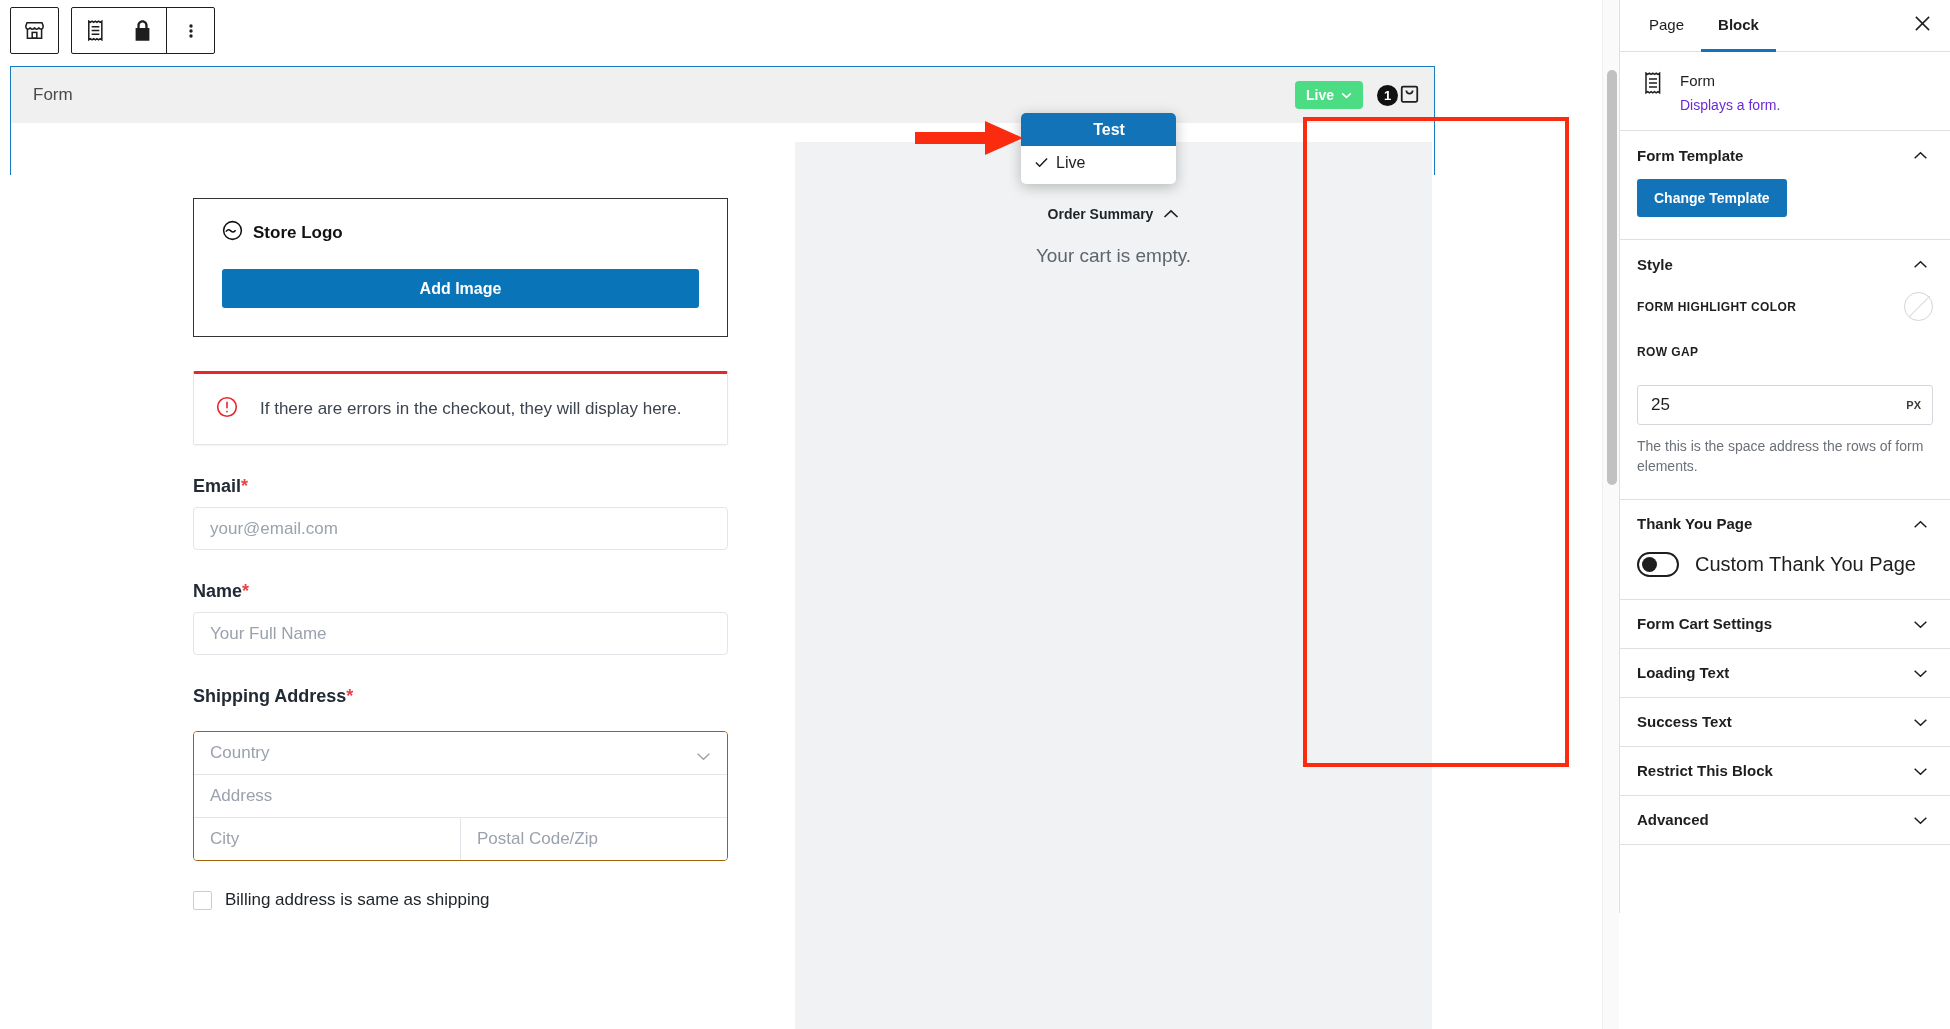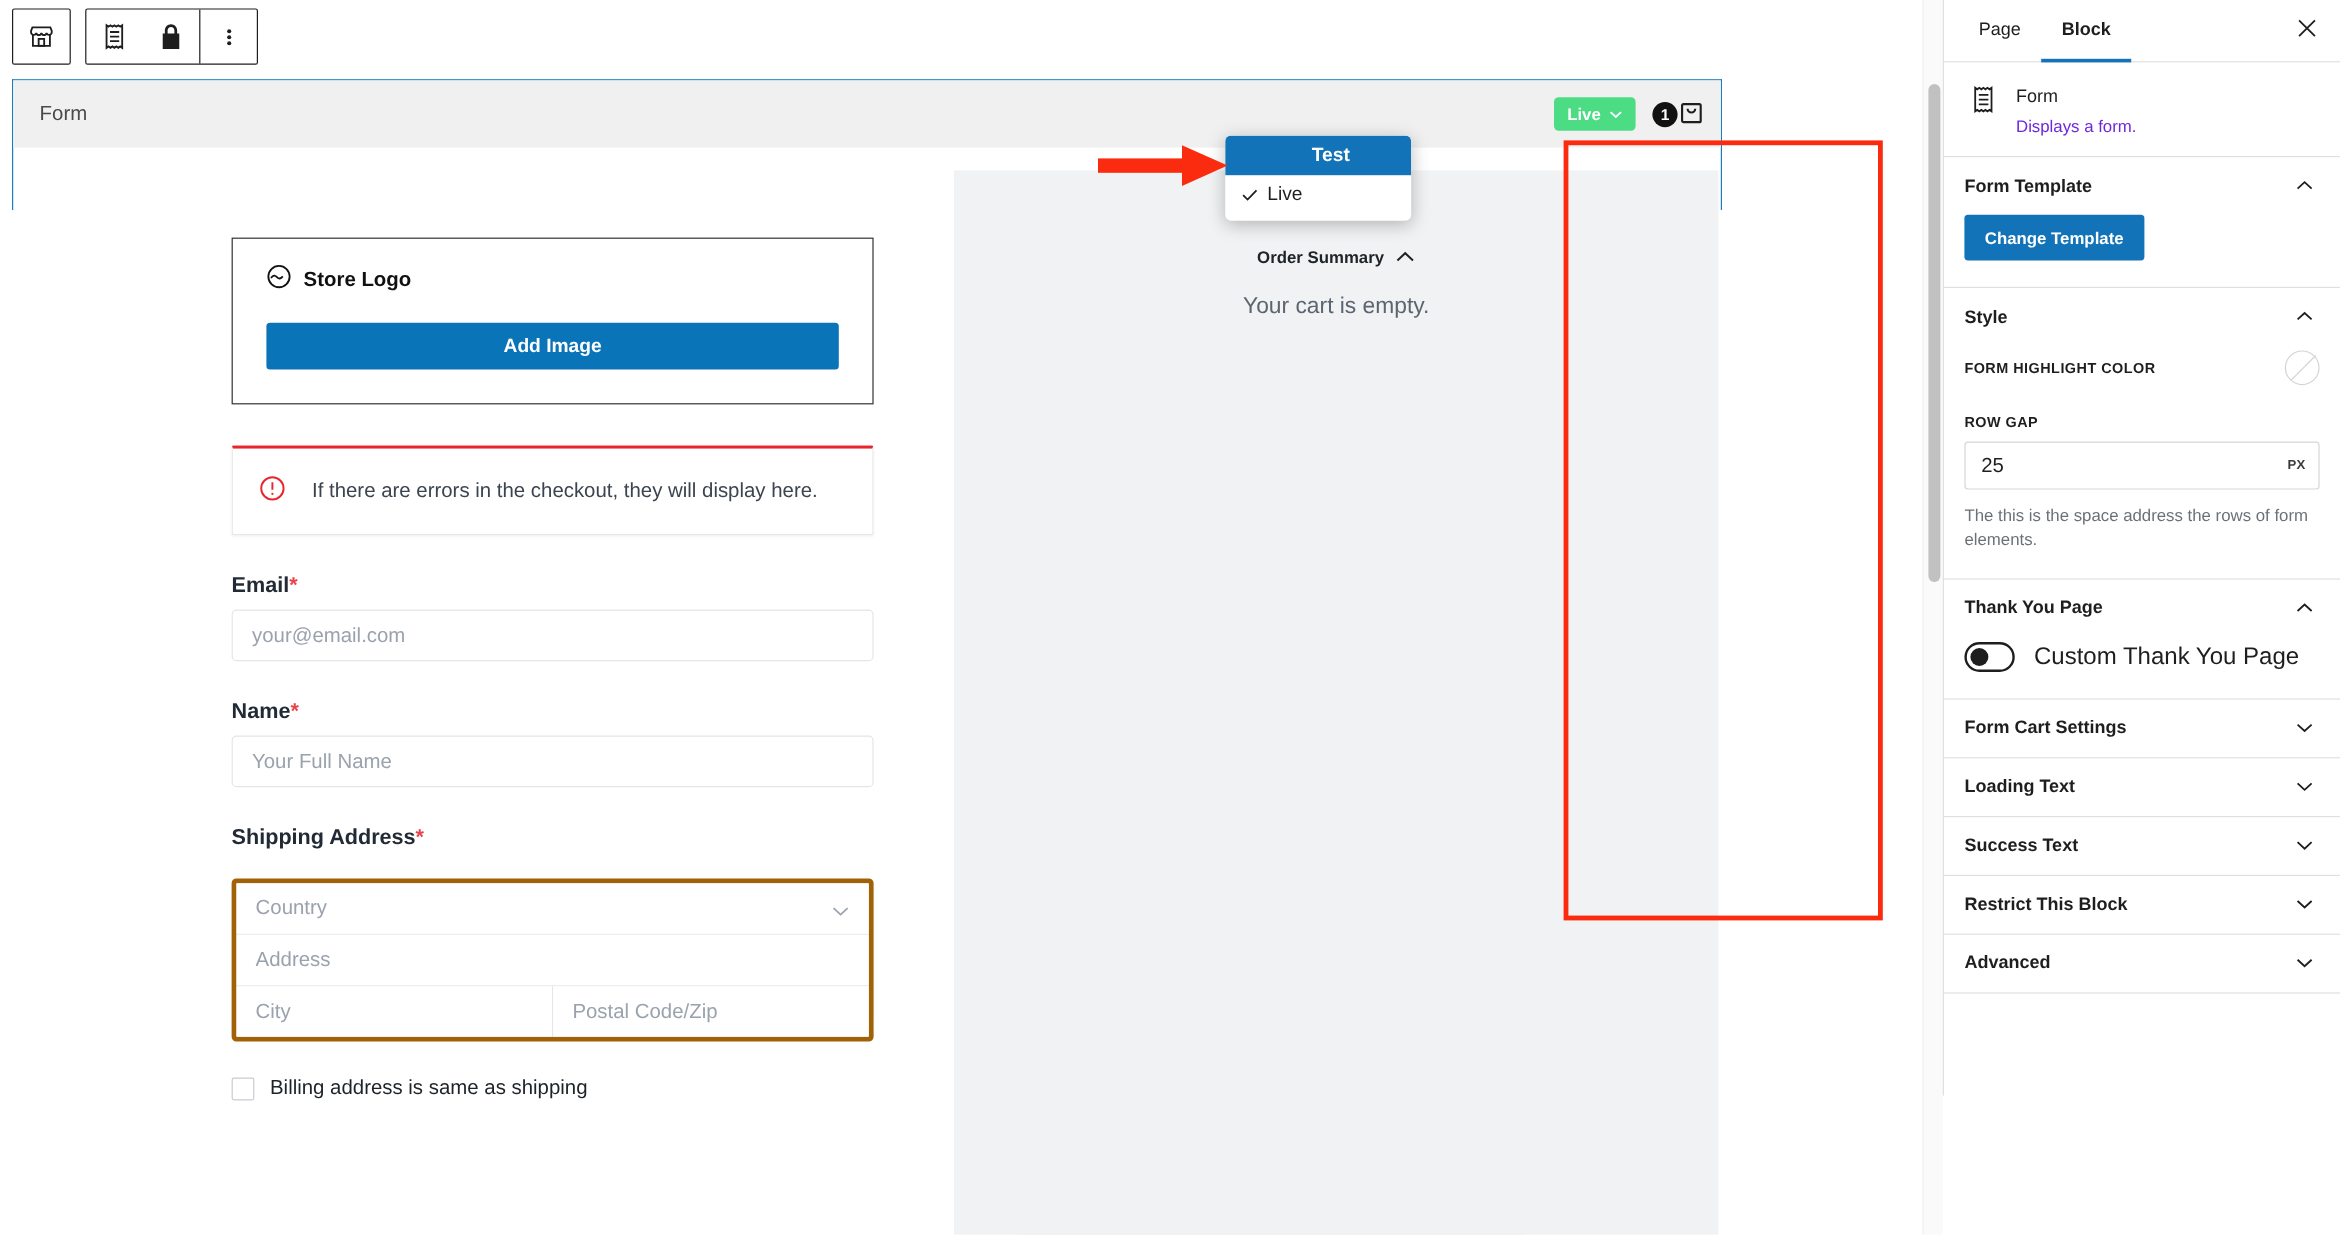--- a/index.html
+++ b/index.html
@@ -104,21 +104,21 @@
   .field { margin-top: 31px; }
   .field-label { font-size: 18px; font-weight: 700; color: #222b35; margin-bottom: 10px; }
   .req { color: #e8434a; font-weight: 700; }
   .inp {
     width: 100%; height: 43px; border: 1px solid #e2e5ea; border-radius: 4px;
     font-size: 17px; color: #9aa2ad; padding: 0 16px; background: #fff;
     font-family: "Liberation Sans", sans-serif;
   }
   .inp::placeholder { color: #9aa2ad; opacity: 1; }
 
-  .addr-group { border: 4px solid #a16207; border-radius: 4px; overflow: hidden; margin-top: 24px; }
+  .addr-group { border: 1px solid #a16207; border-radius: 4px; overflow: hidden; margin-top: 24px; }
   .addr-row { display: flex; border-bottom: 1px solid #e2e5ea; }
   .addr-row:last-child { border-bottom: none; }
   .addr-cell { flex: 1; position: relative; }
   .addr-cell + .addr-cell { border-left: 1px solid #e2e5ea; }
   .addr-inp {
     width: 100%; height: 42px; border: none; outline: none;
     font-size: 17px; color: #9aa2ad; padding: 0 16px; background: #fff;
     font-family: "Liberation Sans", sans-serif;
   }
   .addr-inp::placeholder { color: #9aa2ad; opacity: 1; }
@@ -178,21 +178,21 @@
     font-family: "Liberation Sans", sans-serif;
   }
   .sub-label { font-size: 12px; font-weight: 700; letter-spacing: .4px; color: #1e1e1e; text-transform: uppercase; }
   .color-row { display: flex; align-items: center; justify-content: space-between; margin-top: 4px; }
   .color-swatch { width: 29px; height: 29px; border-radius: 50%; border: 1px solid #d4d4d4; position: relative; cursor: pointer; background:#fff;}
   .color-swatch:after {
     content: ""; position: absolute; left: 50%; top: -1px; width: 1px; height: 29px;
     background: #d4d4d4; transform: rotate(45deg); transform-origin: center;
   }
   .gap-label { margin-top: 24px; }
-  .num-wrap { position: relative; margin-top: 9px; }
+  .num-wrap { position: relative; margin-top: 26px; }
   .num-inp {
     width: 100%; height: 40px; border: 1px solid #d3d7db; border-radius: 3px;
     font-size: 17px; color: #1e1e1e; padding: 0 40px 0 13px; background: #fff;
     font-family: "Liberation Sans", sans-serif;
   }
   .num-unit { position: absolute; right: 12px; top: 14px; font-size: 11px; font-weight: 700; color: #3b3b3b; }
   .help { margin-top: 11px; font-size: 14px; line-height: 1.45; color: #6b7177; }
 
   .toggle-row { display: flex; align-items: center; gap: 16px; margin-top: 4px; }
   .toggle {

